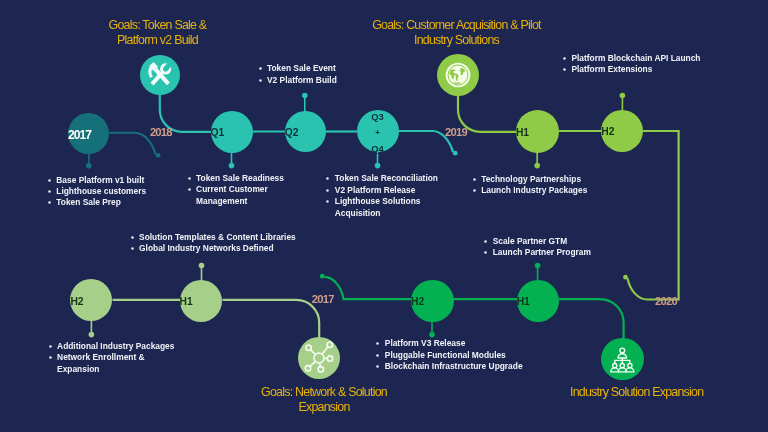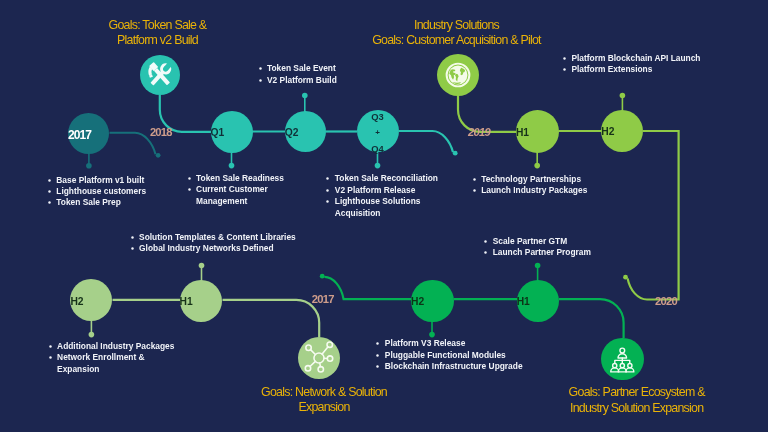--- a/index.html
+++ b/index.html
@@ -79,34 +79,33 @@
     <path stroke="#03b153" stroke-width="1.6" d="M537.6 281 V267.5"></path>
     <circle cx="537.6" cy="265.5" r="2.8" fill="#03b153"></circle>
   </g>
 </svg>
 
 <div class="goal" style="left:57.5px;top:18px;width:200px;">
   <div>Goals: Token Sale &amp;</div>
   <div>Platform v2 Build</div>
 </div>
 <div class="goal" style="left:310.5px;top:18px;width:292px;">
+  <div>Goals: Customer Acquisition &amp; Pilot</div>
   <div>Industry Solutions</div>
-  <div>Goals: Customer Acquisition &amp; Pilot</div>
 </div>
 <div class="goal" style="left:224px;top:384.6px;width:200px;">
   <div>Goals: Network &amp; Solution</div>
   <div>Expansion</div>
 </div>
 <div class="goal" style="left:536.7px;top:385.3px;width:200px;">
-  <div>Goals: Partner Ecosystem &amp;</div>
   <div>Industry Solution Expansion</div>
 </div>
 
 <div class="year" style="left:149.9px;top:127.0px;">2018</div>
-<div class="year" style="left:468px;top:126.6px;font-style:italic;">2019</div>
+<div class="year" style="left:445px;top:126.6px;">2019</div>
 <div class="year" style="left:311.8px;top:293.8px;">2017</div>
 <div class="year" style="left:612.0px;top:295.6px;padding-left:43px;">2020</div>
 
 <div class="node" style="left:68px;top:112.9px;width:41px;height:41px;background:#16707a;color:#ffffff;font-size:12px;letter-spacing:-0.9px;">
   <span style="margin-right:18px;top:2.0px;">2017</span>
 </div>
 <div class="node" style="left:210.5px;top:110.6px;width:42px;height:42px;background:#29c3b0;color:#103038;font-size:10.3px;">
   <span>Q1</span>
 </div>
 <div class="node" style="left:284.8px;top:110.6px;width:41.6px;height:41.6px;background:#29c3b0;color:#103038;font-size:10.3px;">

